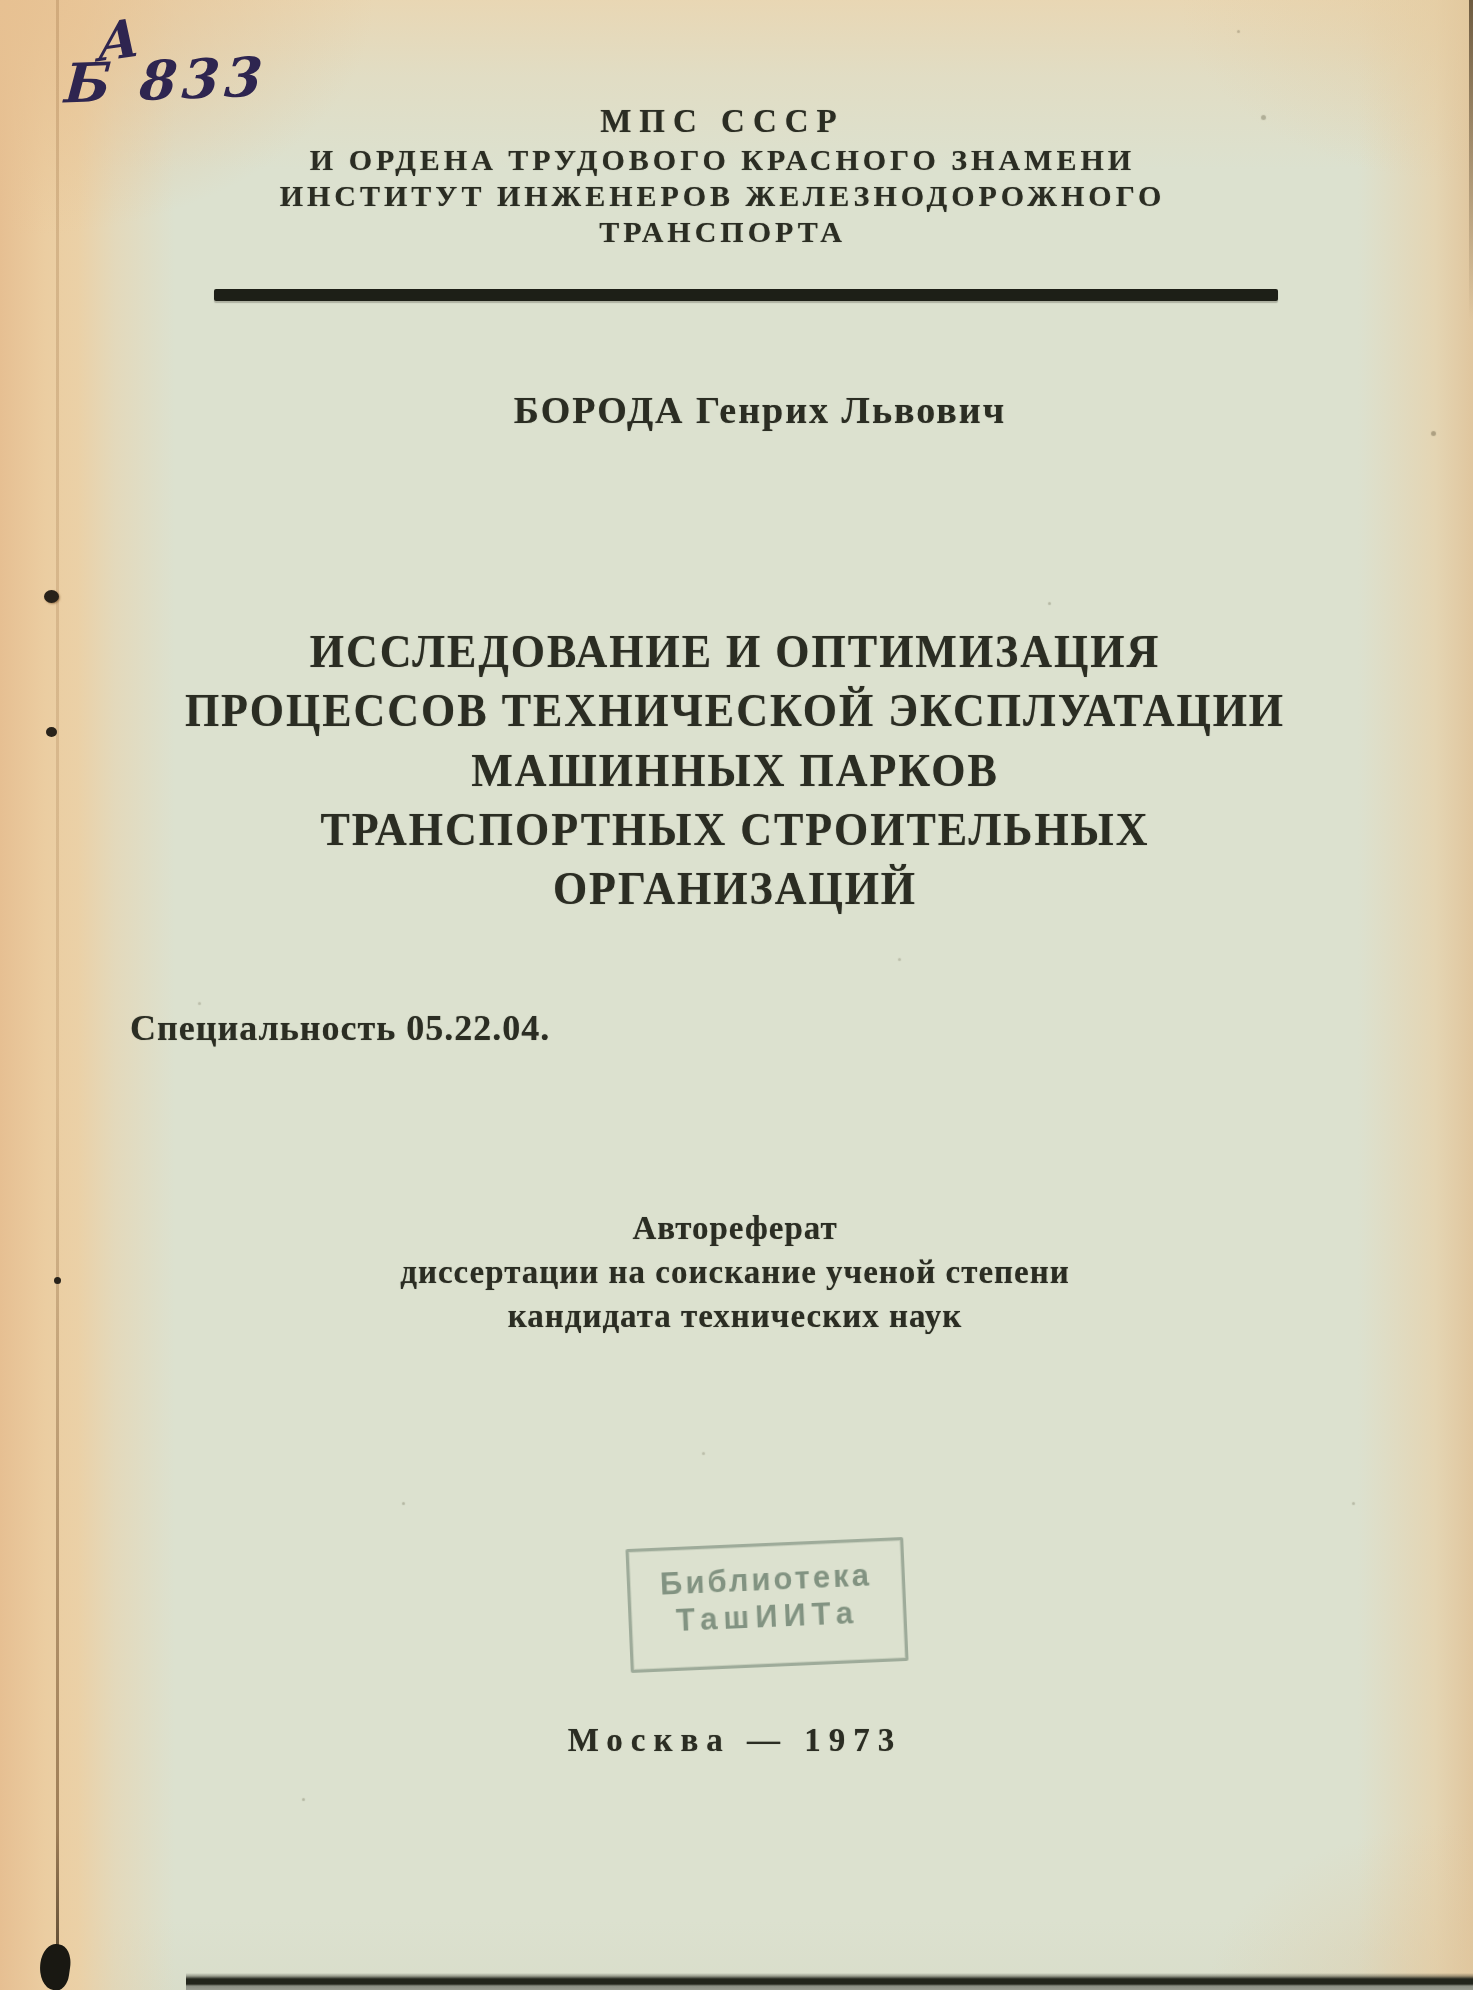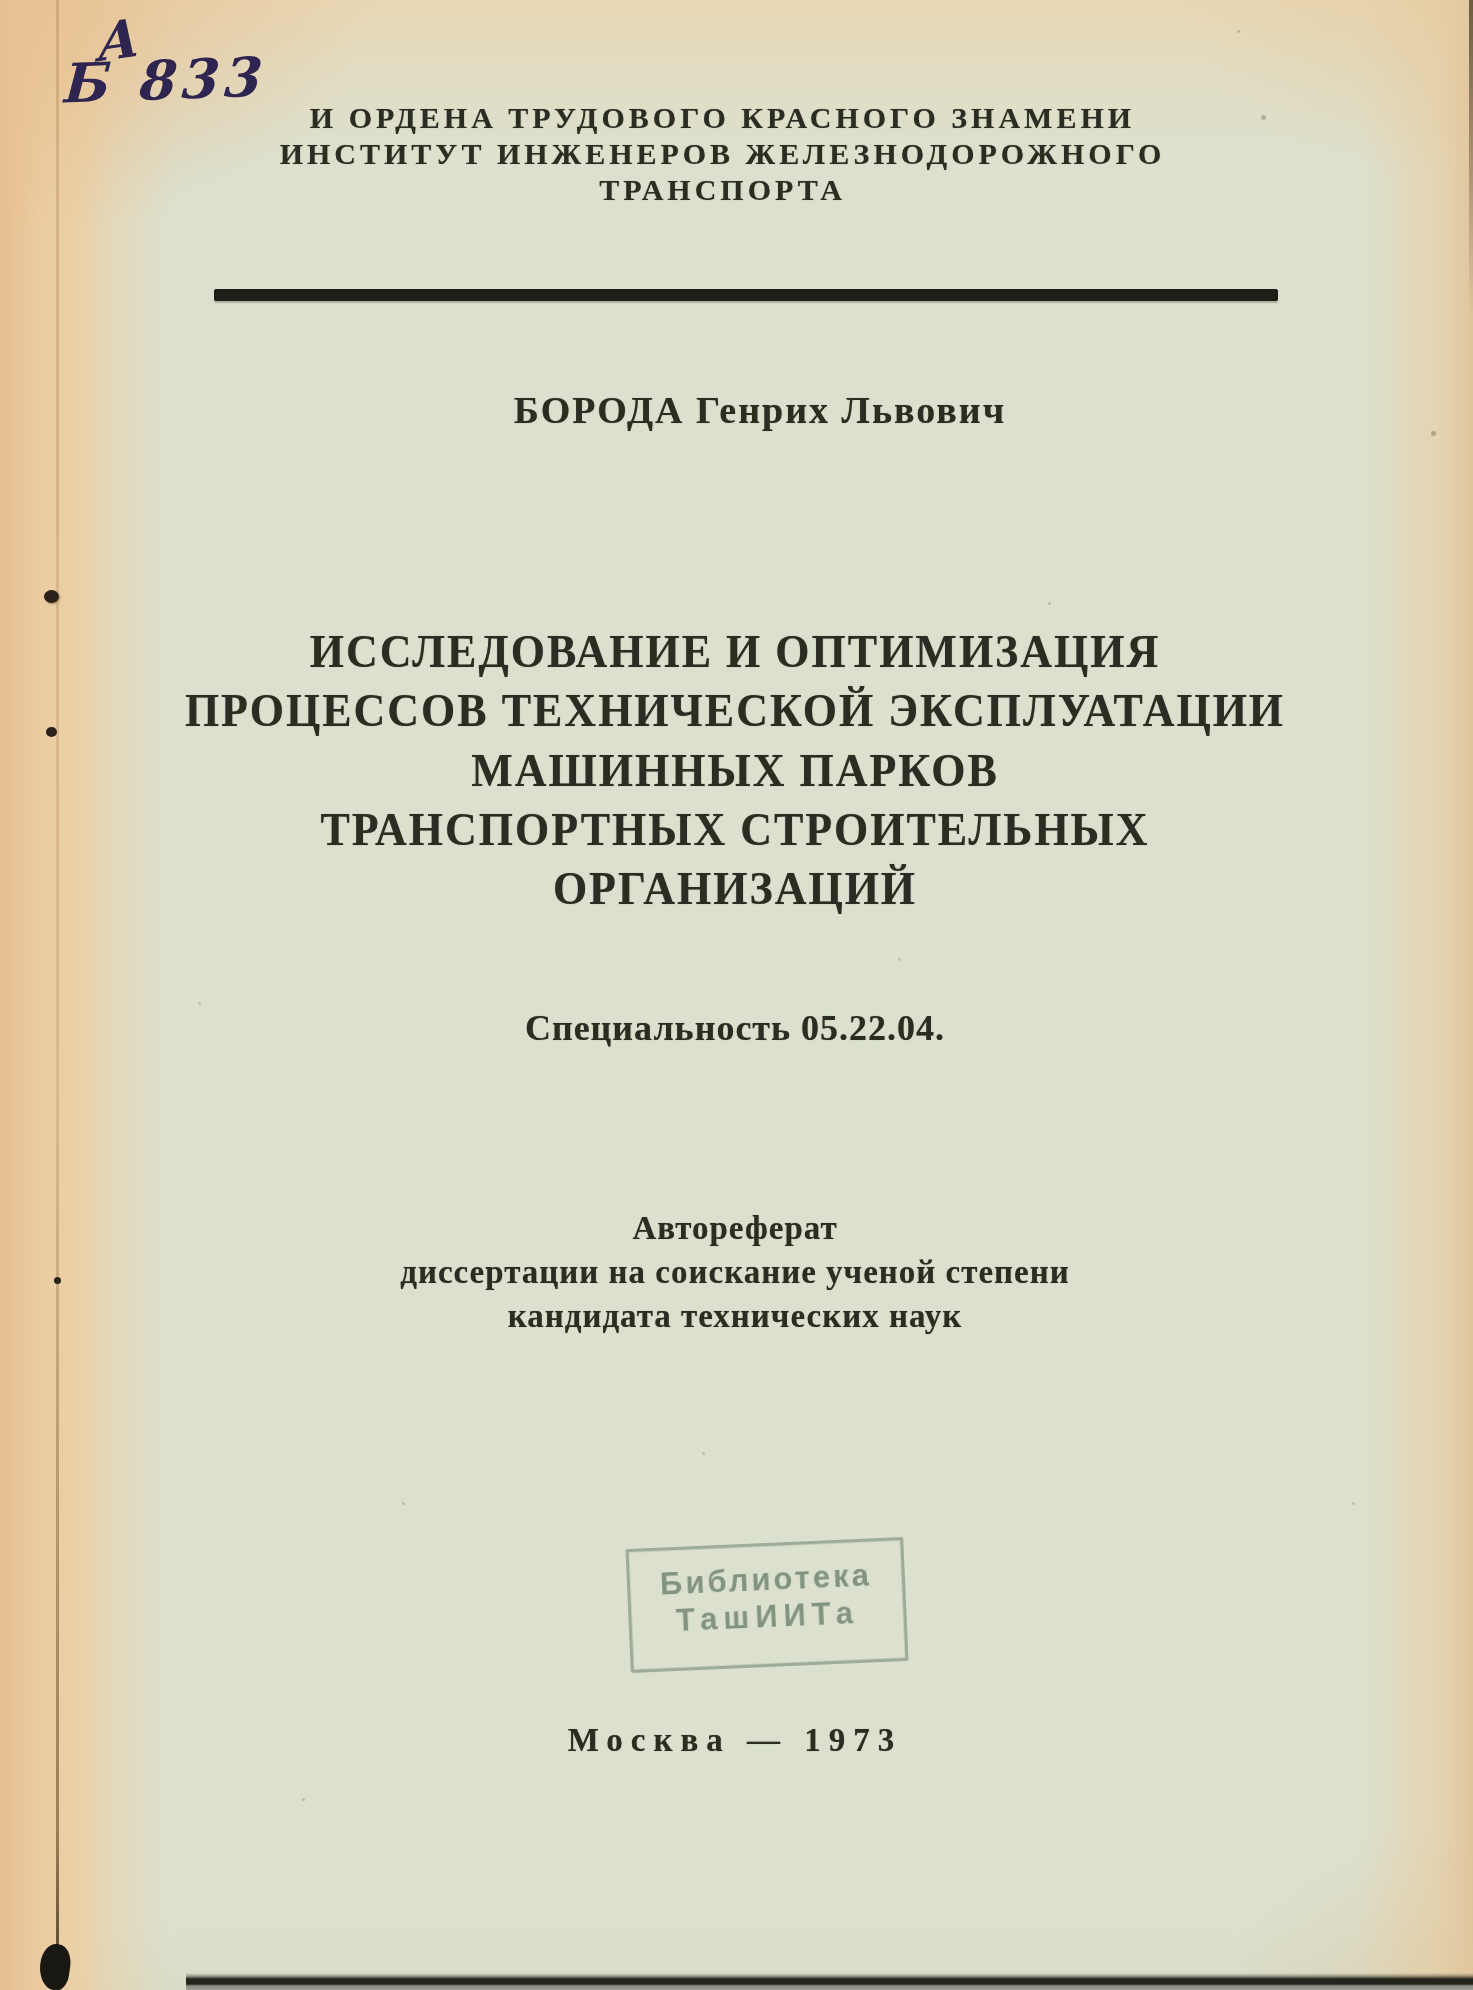--- a/index.html
+++ b/index.html
@@ -50,21 +50,21 @@
 
   .title{
     position:absolute; left:130px; top:628px; width:1210px;
     text-align:center; font-weight:700; font-size:44px;
     line-height:57px; letter-spacing:2px;
     transform:scaleY(1.04);
   }
 
   .specialty{
     position:absolute; left:130px; top:1002px; width:1210px;
-    text-align:center; font-weight:700; font-size:36px; line-height:52px; letter-spacing:1px;font-family:Liberation Serif, serif;
+    font-weight:700; font-size:36px; line-height:52px; letter-spacing:1px;font-family:Liberation Serif, serif;
   }
 
   .thesis{
     position:absolute; left:130px; top:1206px; width:1210px;
     text-align:center; font-weight:700; font-size:33px; line-height:44px; letter-spacing:1px;
   }
 
   
   .stamp{
     position:absolute; left:628px; top:1543px; width:272px; height:118px;
@@ -130,20 +130,21 @@
 <div class="scan">
 
   <div class="crease"></div>
 
   <div class="callnum">
     <div class="cn-letter">А</div>
     <div class="cn-code">Б 833</div>
   </div>
 
   <div class="header printed">
+    <div class="hline1">МПС СССР</div>
     <div class="hline">И ОРДЕНА ТРУДОВОГО КРАСНОГО ЗНАМЕНИ</div>
     <div class="hline">ИНСТИТУТ ИНЖЕНЕРОВ ЖЕЛЕЗНОДОРОЖНОГО ТРАНСПОРТА</div>
   </div>
 
   <div class="rule"></div>
 
   <div class="author printed">БОРОДА Генрих Львович</div>
 
   <div class="title printed">
     <div>ИССЛЕДОВАНИЕ И ОПТИМИЗАЦИЯ</div>

